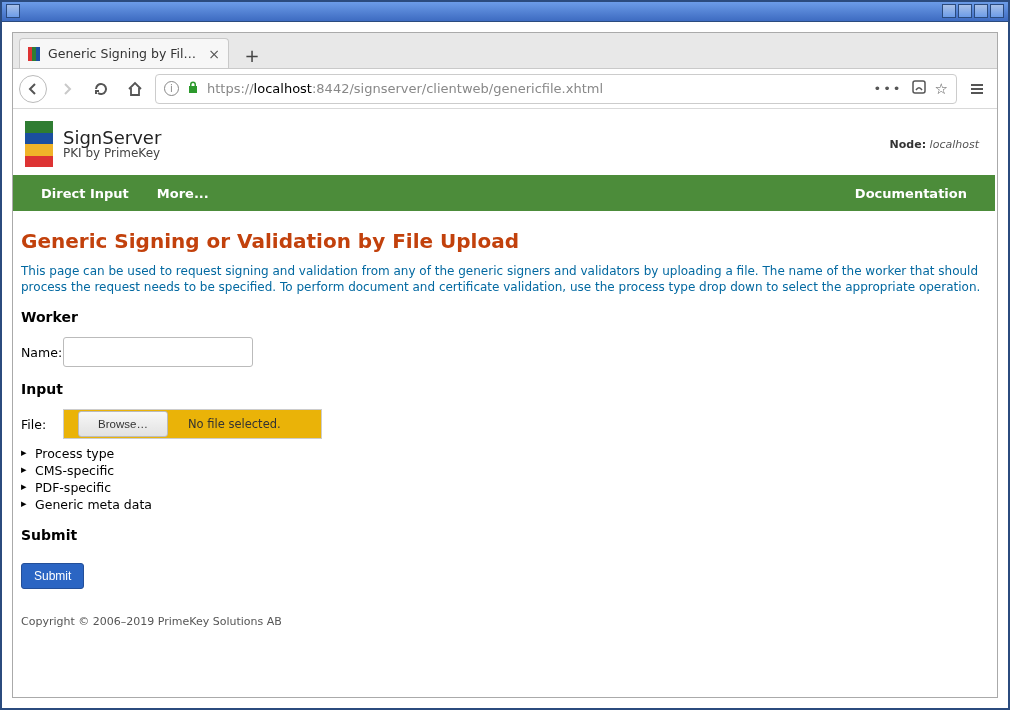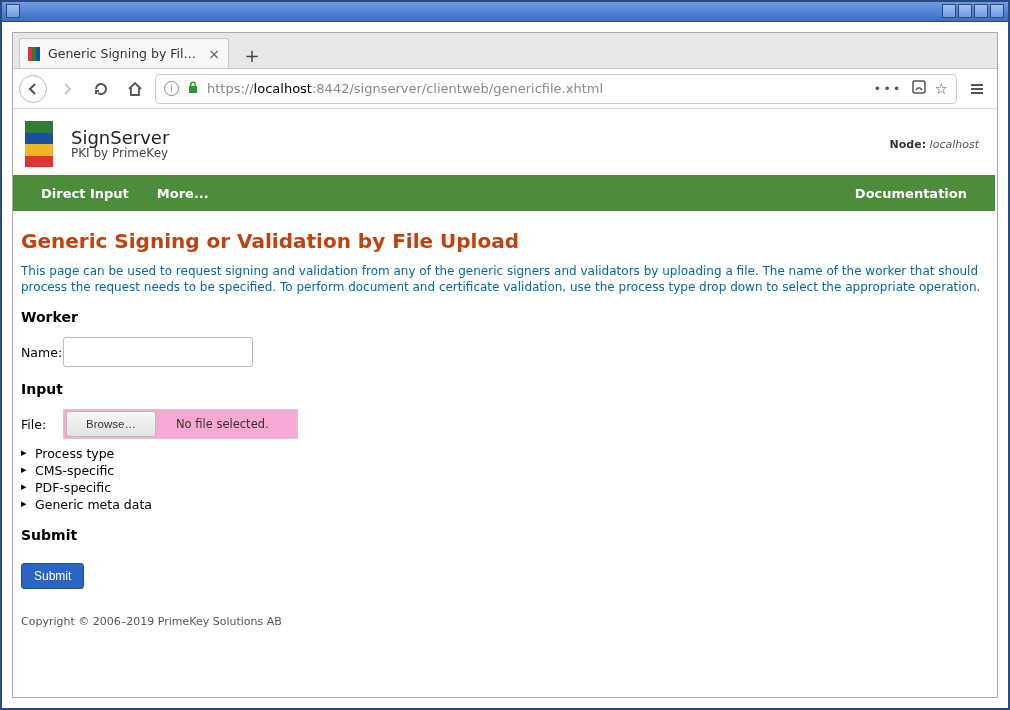--- a/index.html
+++ b/index.html
@@ -136,21 +136,21 @@
   left: 0; right: 2px; top: 80px; bottom: 2px;
   background: #fff;
   overflow: auto;
 }
 .header-bar {
   display: flex;
   align-items: center;
   justify-content: space-between;
   padding: 8px 16px 8px 12px;
 }
-.logo-block { display: flex; align-items: center; gap: 18px; }
+.logo-block { display: flex; align-items: center; gap: 10px; }
 .logo-sq {
   width: 28px; height: 46px; display: flex; flex-direction: column;
 }
 .logo-sq div { flex: 1; }
 .logo-sq .r1 { background: #2f7d32; }
 .logo-sq .r2 { background: #1b4fa0; }
 .logo-sq .r3 { background: #f0b429; }
 .logo-sq .r4 { background: #d33; }
 .logo-text { line-height: 1.1; }
 .logo-text .t1 { font-size: 18px; color: #222; font-weight: 500; }
@@ -189,22 +189,22 @@
 h3.section { font-size: 14px; font-weight: bold; margin: 14px 0 12px; color: #000; }
 .form-row { display: flex; align-items: center; gap: 0; margin: 6px 0; font-size: 12.5px; }
 .form-row label { min-width: 42px; }
 .text-input {
   width: 190px; height: 30px;
   border: 1px solid #bbb; border-radius: 3px;
   padding: 0 6px; font-size: 13px;
 }
 .file-wrap {
   display: inline-flex; align-items: center;
-  background: #f9a8d4; border: 1px solid #ccc;
-  height: 30px; padding: 0;
+  background: #eab308; border: 1px solid #ccc;
+  height: 30px; padding: 12px;
 }
 .browse-btn {
   height: 26px; width: 90px; margin: 0 2px;
   background: linear-gradient(#f7f7f7,#e2e2e2);
   border: 1px solid #bbb; border-radius: 3px;
   font-size: 11.5px; color: #333;
 }
 .file-status { font-size: 11.5px; color: #333; padding: 0 28px 0 18px; }
 ul.options { list-style: none; margin: 4px 0; }
 ul.options li {

